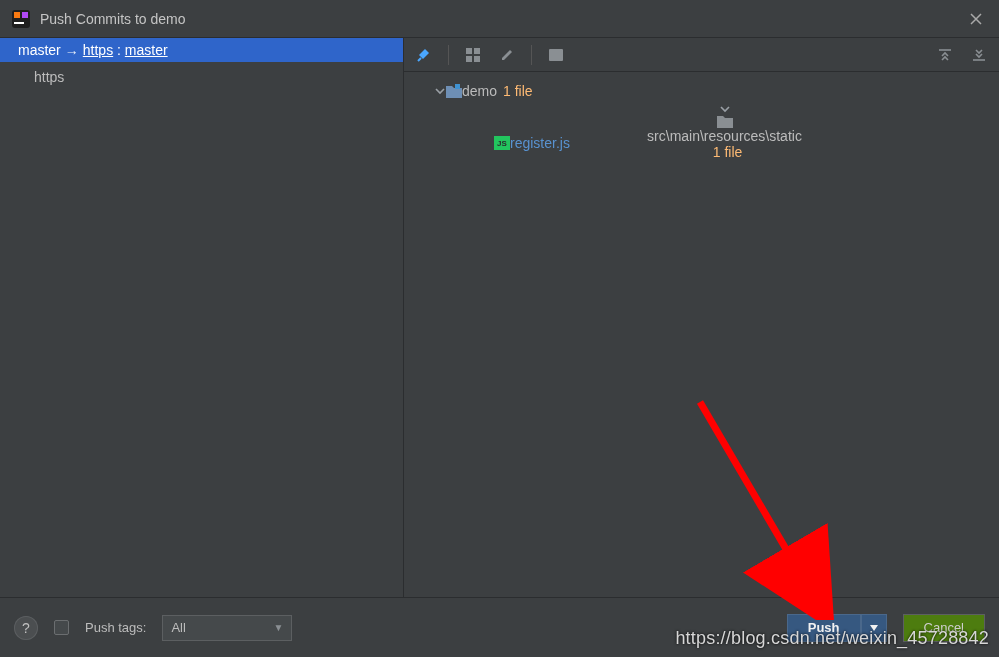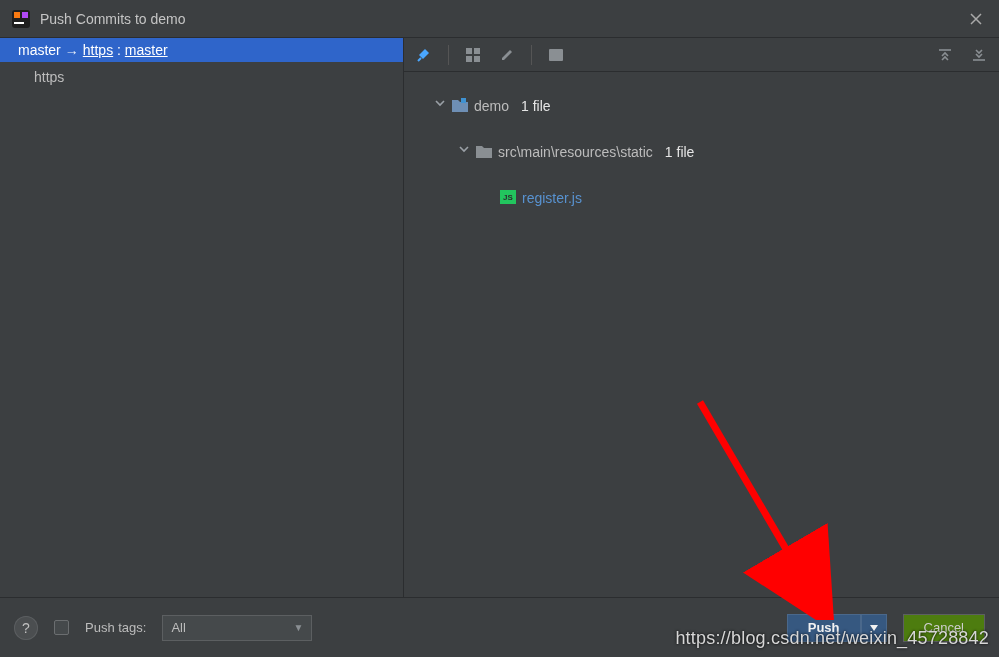--- a/index.html
+++ b/index.html
@@ -88,41 +88,40 @@
     width:1px; height:20px; background:#555;
   }
 
   
   .file-tree {
     padding: 6px 8px;
     font-size:14px;
     color:#bcbcbc;
   }
   .tree-row {
-    display:flex; align-items:flex-start;
+    display:flex; align-items:center;
     height:26px;
-    gap:6px;
-    margin-top:20px;
+    gap:0;
   }
   .tree-arrow {
     width:12px; display:inline-flex; align-items:center; justify-content:center;
     color:#9aa0a6;
   }
   .tree-folder-icon { width:16px; height:14px; display:inline-flex; align-items:center; justify-content:center; }
   .tree-label { }
-  .tree-muted { color:#e5e5e5; margin-left:6px; }
+  .tree-muted { color:#fdba74; margin-left:6px; }
   .tree-link { color:#5892d0; }
   .file-js-icon {
     width:16px; height:14px;
     background:#22c55e;
     display:inline-flex; align-items:center; justify-content:center;
     font-size:8px; font-weight:bold; color:#2b2d2f;
   }
   .indent-1 { padding-left: 22px; }
-  .indent-2 { padding-left: 46px; }
+  .indent-2 { padding-left: 46px; flex-direction: column; }
   .indent-3 { padding-left: 70px; }
 
   
   .footer {
     position:absolute;
     left:0; right:0; bottom:0;
     height:60px;
     border-top:1px solid #2b2d2f;
     display:flex;
     align-items:center;
@@ -140,21 +139,21 @@
   }
   .checkbox {
     width:15px; height:15px;
     border:1px solid #6b6e70;
     border-radius:2px;
     background:#45494b;
     display:inline-block;
   }
   .push-tags-label { color:#bcbcbc; }
   .select {
-    width:150px; height:26px;
+    width:130px; height:26px;
     border:1px solid #5c5f61;
     background:#45494b;
     color:#bcbcbc;
     display:flex; align-items:center;
     padding: 0 8px;
     justify-content:space-between;
   }
   .select .chev { color:#8a8f93; font-size:10px; }
   .footer .spacer { flex:1; }
 

